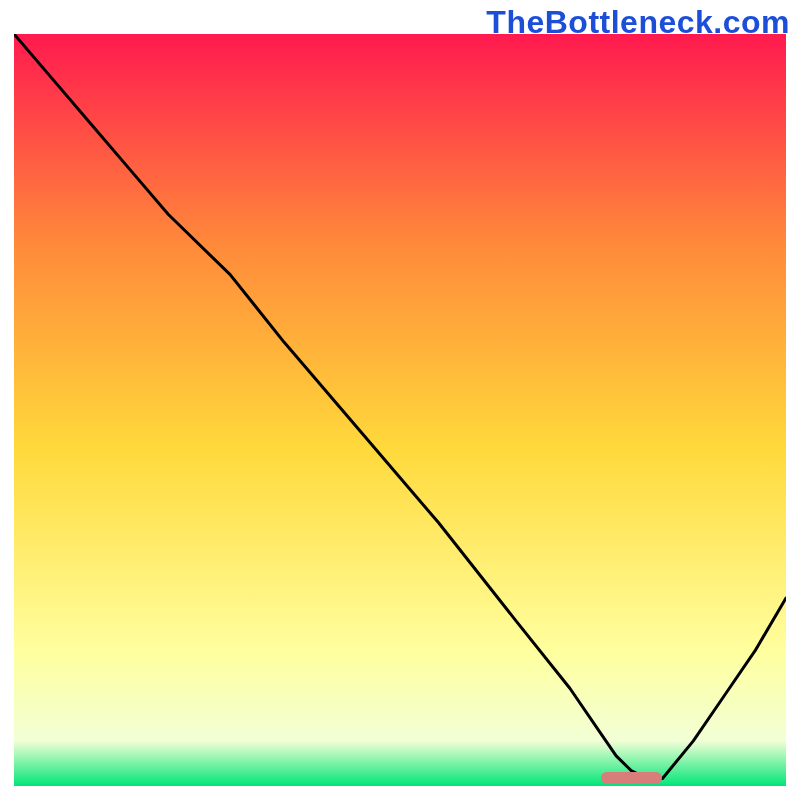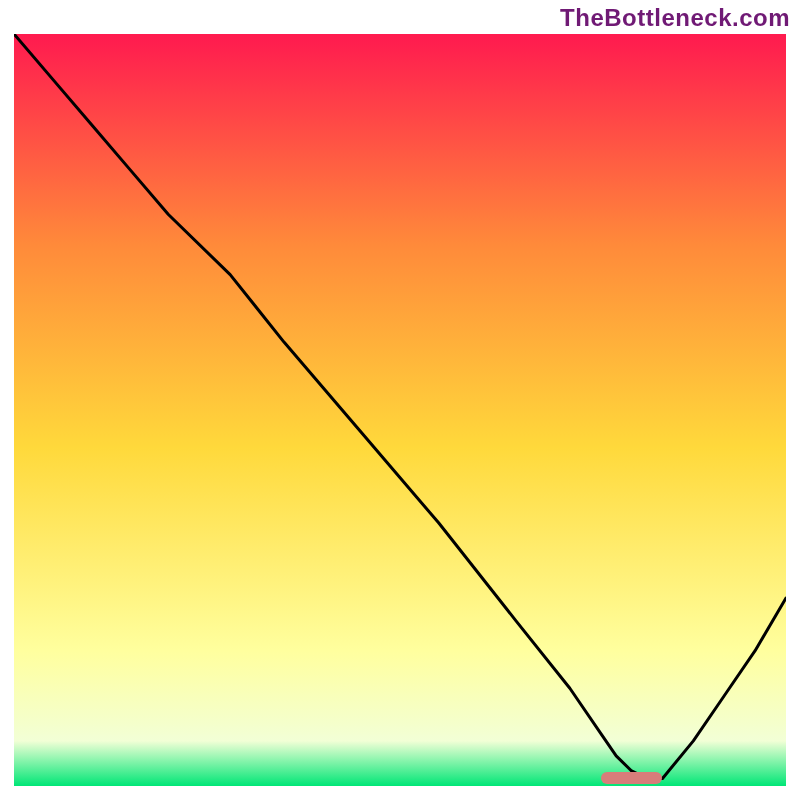--- a/index.html
+++ b/index.html
@@ -8,23 +8,23 @@
     position: relative;
     width: 800px;
     height: 800px;
     background: #fff;
   }
   .watermark {
     position: absolute;
     top: 4px;
     right: 10px;
     font-family: Arial, Helvetica, sans-serif;
-    font-size: 24px;
+    font-size: 32px;
     font-weight: 600;
-    color: #701a75;
+    color: #1d4ed8;
     letter-spacing: 0.5px;
     text-align: center;
   }
   .plot-area {
     position: absolute;
     left: 14px;
     top: 34px;
     width: 772px;
     height: 752px;
     overflow: hidden;

